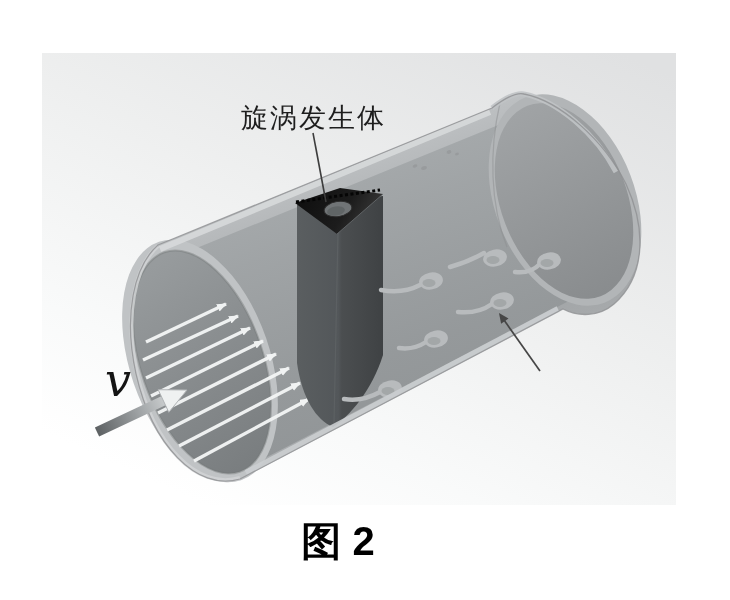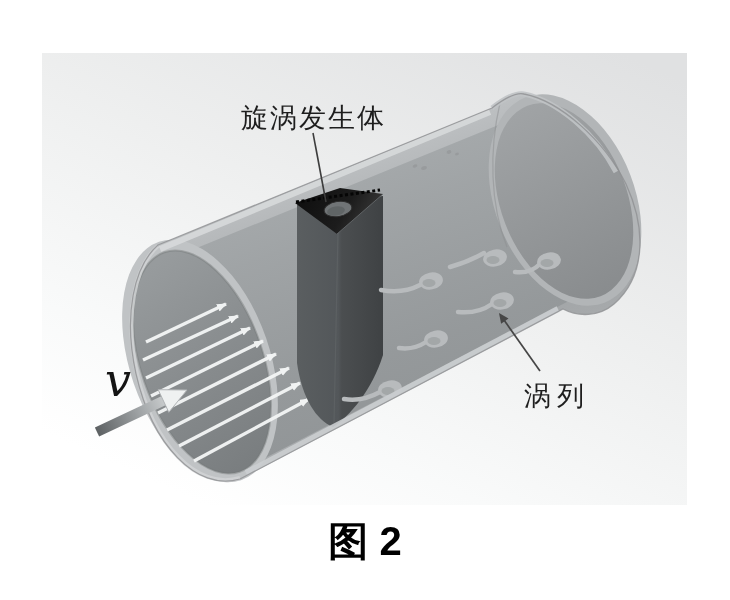--- a/index.html
+++ b/index.html
@@ -1,16 +1,16 @@
 <!DOCTYPE html>
 <html><head>
 <meta charset="utf-8">
 <style>
   html,body{margin:0;padding:0;background:#ffffff;}
-  .page{position:relative;width:730px;height:600px;background:#ffffff;overflow:hidden;
+  .page{position:relative;width:676px;height:600px;background:#ffffff;overflow:hidden;
         font-family:"Liberation Sans",sans-serif;}
   .page svg{position:absolute;left:0;top:0;}
   .lbl{position:absolute;white-space:nowrap;color:#1e1e1e;}
   .lbl-generator{left:241px;top:100px;font-size:27px;letter-spacing:2px;
                  font-family:"Liberation Serif",serif;}
   .lbl-velocity{left:105px;top:357px;font-size:46px;line-height:1;font-style:italic;
                 font-family:"DejaVu Serif",serif;color:#141414;}
   .lbl-vortex-street{left:524px;top:378px;font-size:27px;letter-spacing:6px;
                      font-family:"Liberation Serif",serif;}
   .caption{position:absolute;left:0;right:0;top:514px;display:flex;justify-content:center;
@@ -180,19 +180,18 @@
 
     <line x1="313" y1="133" x2="326" y2="202" stroke="#3d3d3d" stroke-width="1.6"></line>
     <g>
       <line x1="540" y1="371" x2="504" y2="320" stroke="#464646" stroke-width="1.7"></line>
       <polygon points="499,313 508.5,318.6 501.1,323.8" fill="#464646"></polygon>
     </g>
   </svg>
 
   <div class="lbl lbl-generator">旋涡发生体</div>
   <div class="lbl lbl-velocity">v</div>
-  <div class="lbl lbl-vortex-street">涡列</div>
 
   <div class="caption">
     <span>图 2</span>
   </div>
 
 </div>
 
 </body></html>

